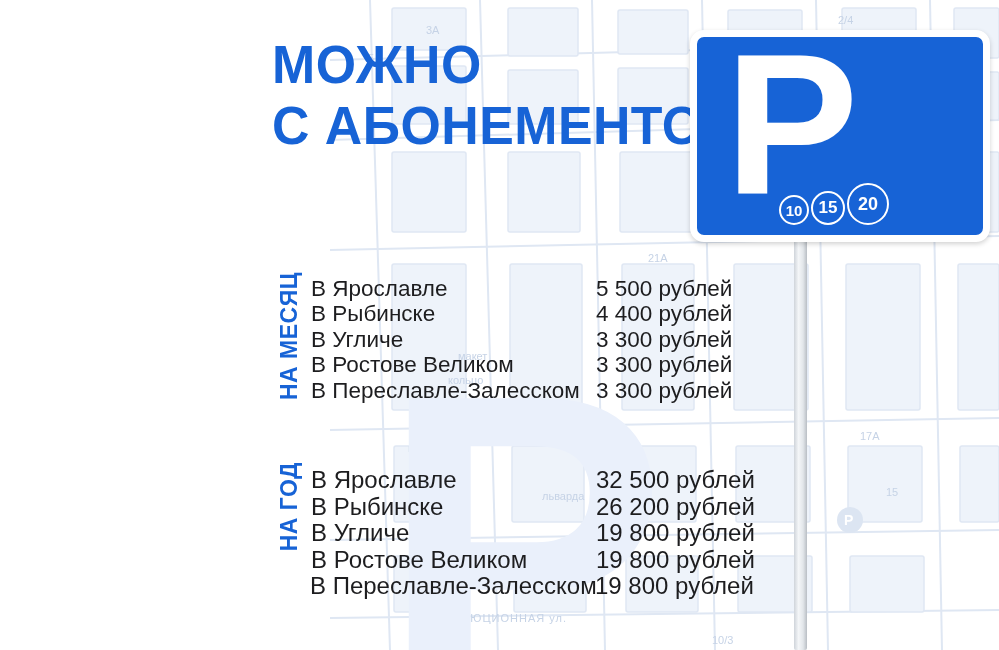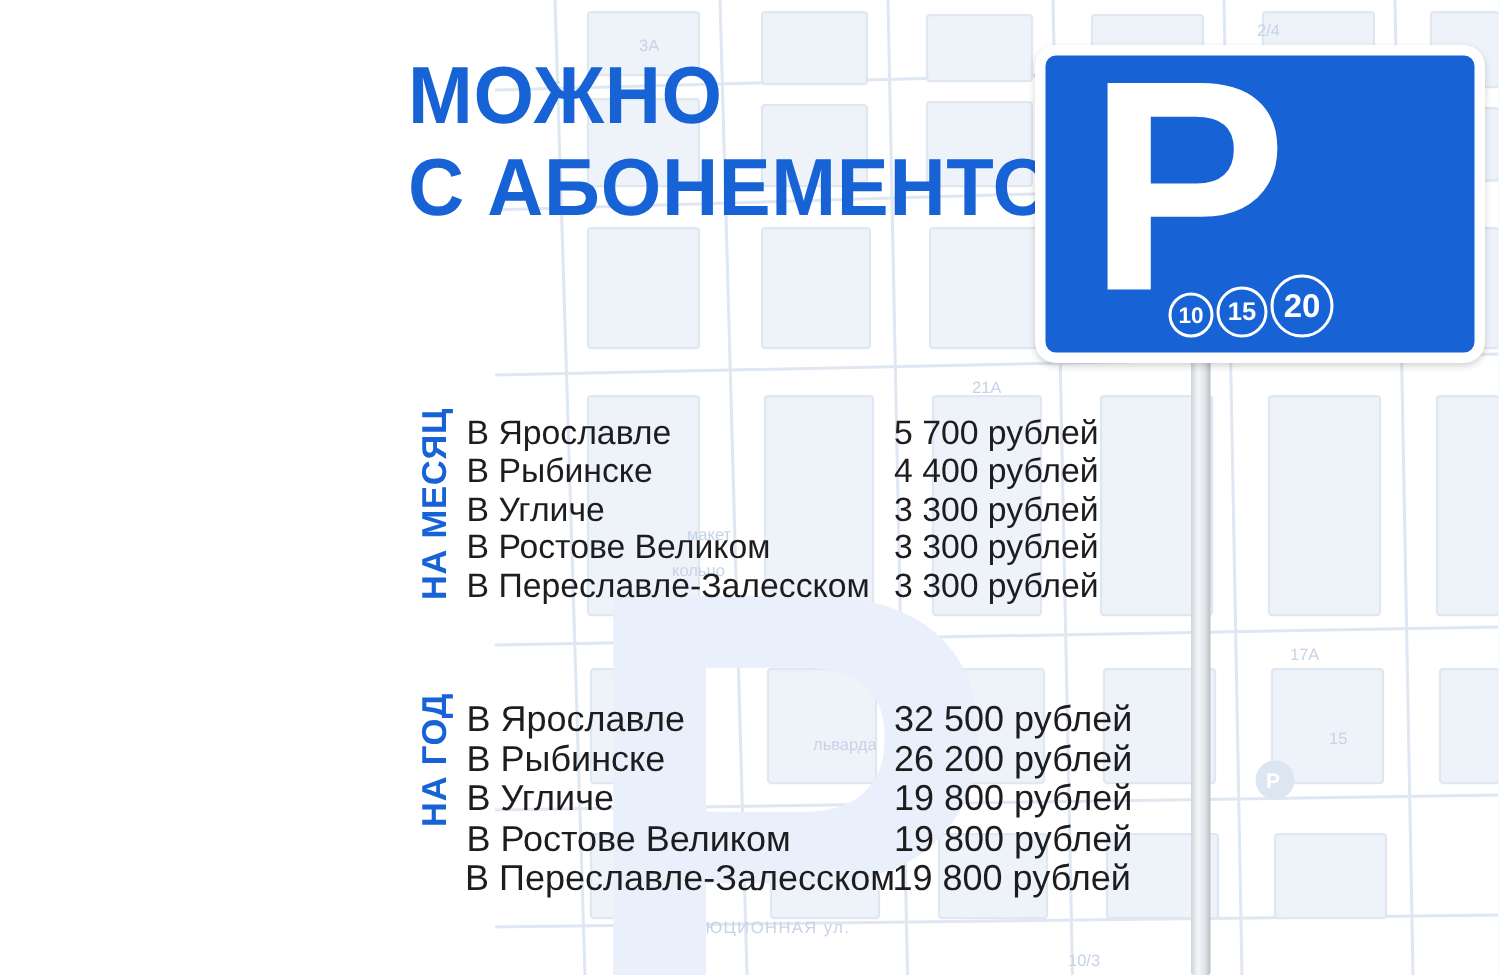--- a/index.html
+++ b/index.html
@@ -166,21 +166,21 @@
     border-radius: 50%;
     color: #ffffff;
     font-weight: bold;
     display: flex;
     align-items: center;
     justify-content: center;
     box-sizing: border-box;
   }
   .badge-10 { width: 30px; height: 30px; font-size: 15px; }
   .badge-15 { width: 34px; height: 34px; font-size: 17px; }
-  .badge-20 { width: 42px; height: 42px; font-size: 22px; }
+  .badge-20 { width: 42px; height: 42px; font-size: 18px; }
 </style>
 </head>
 <body>
 
 <div id="canvas">
 
   <div class="map-bg">
     <svg width="669" height="650" viewBox="0 0 669 650" xmlns="http://www.w3.org/2000/svg">
       <rect x="0" y="0" width="669" height="650" fill="#ffffff"></rect>
       <g stroke="#dfe7f3" stroke-width="2" fill="none">
@@ -278,21 +278,21 @@
 
   <div class="headline">
     <span class="l1">МОЖНО</span>
     <span class="l2">С АБОНЕМЕНТОМ</span>
   </div>
 
   <div class="vlabel vlabel-month">НА МЕСЯЦ</div>
   <div class="table table-month">
     <div class="row">
       <span class="city">В Ярославле</span>
-      <span class="price">5 700 рублей</span>
+      <span class="price">5 500 рублей</span>
     </div>
     <div class="row">
       <span class="city">В Рыбинске</span>
       <span class="price">4 400 рублей</span>
     </div>
     <div class="row">
       <span class="city">В Угличе</span>
       <span class="price">3 300 рублей</span>
     </div>
     <div class="row">

